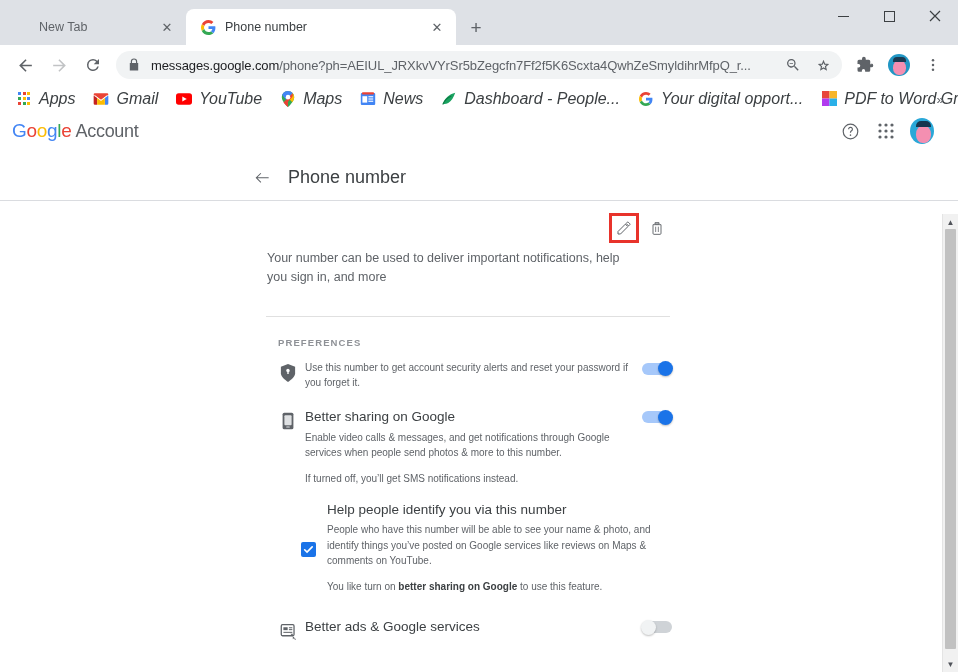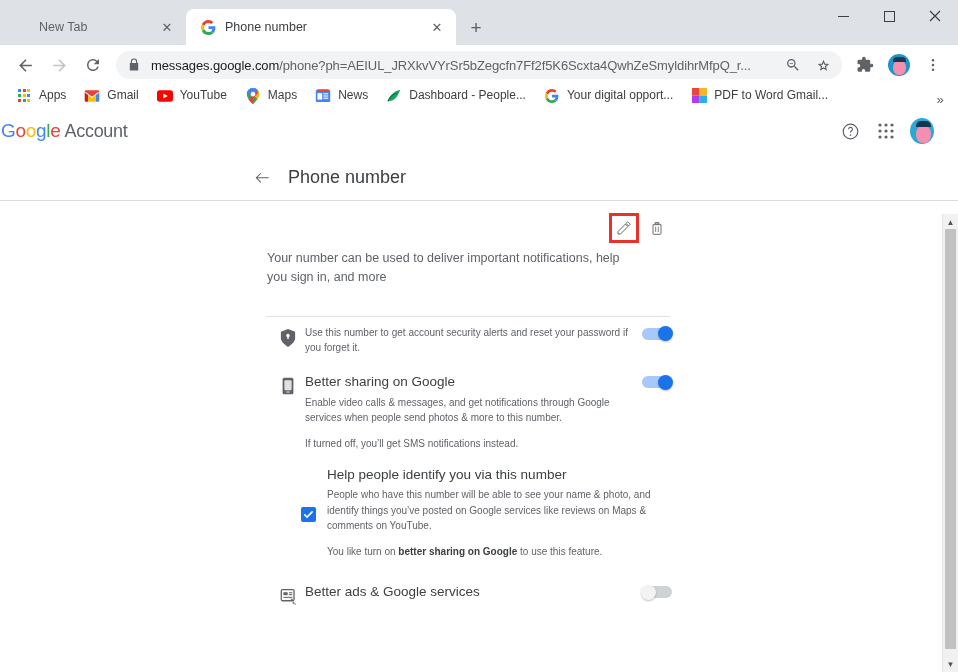--- a/index.html
+++ b/index.html
@@ -139,29 +139,30 @@
   .bookmarks {
     height: 28px;
     background: #ffffff;
     display: flex;
     align-items: center;
     padding: 0 8px;
     border-bottom: 1px solid #dadce0;
     position: relative;
   }
   .bm {
-    display: flex; align-items: flex-start;
+    display: flex; align-items: center;
     height: 22px;
     padding: 0 8px;
     margin-right: 2px;
     border-radius: 4px;
-    font-size: 12px;
+    font-size: 16px;
     color: #3c4043;
     white-space: nowrap;
     flex: 0 0 auto;
+    font-style: italic;
   }
   .bm-ico {
     width: 16px; height: 16px; margin-right: 7px;
     display: flex; align-items: center; justify-content: center;
     flex: 0 0 16px;
   }
   .bm-overflow {
     position: absolute; right: 8px; top: 3px;
     width: 20px; height: 22px;
     display: flex; align-items: center; justify-content: center;
@@ -177,21 +178,21 @@
     position: absolute;
     left: 0; top: 107px; right: 0; bottom: 0;
     background: #ffffff;
     overflow: hidden;
   }
 
   .ga-header {
     height: 48px;
     display: flex;
     align-items: center;
-    padding: 0 14px 0 1px;
+    padding: 0 14px 0 12px;
     position: relative;
   }
   .ga-logo {
     font-size: 19px;
     letter-spacing: -0.3px;
     font-family: "Liberation Sans", sans-serif;
   }
   .ga-logo .b { color: #4285f4; }
   .ga-logo .o1 { color: #ea4335; }
   .ga-logo .o2 { color: #fbbc05; }
@@ -641,20 +642,21 @@
               <path d="M6 7h12v13a1.5 1.5 0 0 1-1.5 1.5h-9A1.5 1.5 0 0 1 6 20V7zM9 4h6v2H9z" fill="none" stroke="#5f6368" stroke-width="1.4"></path>
               <path d="M10 10v8M14 10v8" stroke="#5f6368" stroke-width="1.2"></path>
             </svg>
         </div>
       </div>
 
       <div class="desc">Your number can be used to deliver important notifications, help you sign in, and more</div>
 
       <div class="divider"></div>
 
+      <div class="section-label">PREFERENCES</div>
 
       <div class="pref-row">
         <div class="pref-ico">
           <svg width="16" height="18" viewBox="0 0 18 20">
               <path d="M9 0 1 3v7.5C1 15 9 20 9 20s8-5 8-9.5V3z" fill="#5f6368"></path>
               <path d="M9 5.2a2 2 0 0 0-2 2c0 .8.5 1.5 1.2 1.8v2h1.6v-2A2 2 0 0 0 9 5.2z" fill="#fff"></path>
             </svg>
         </div>
         <div class="pref-body">
           <div class="pref-sub">Use this number to get account security alerts and reset your password if you forget it.</div>

